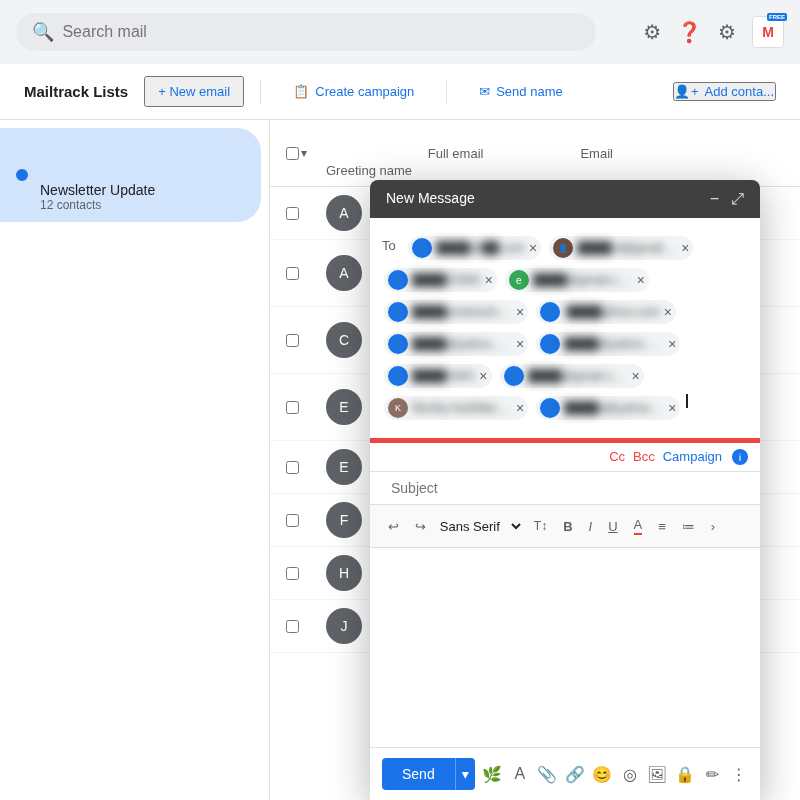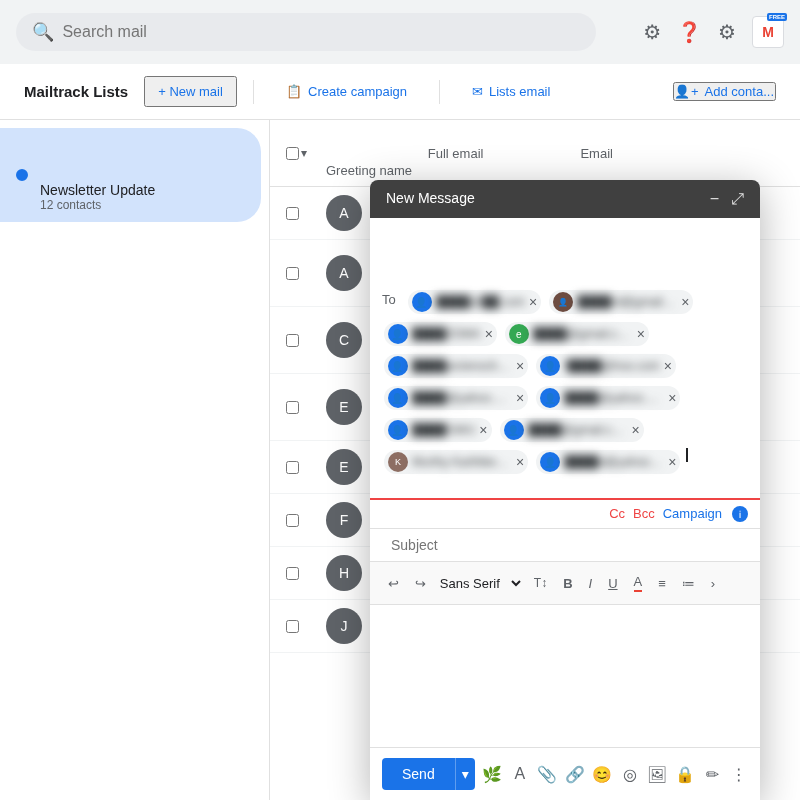--- a/index.html
+++ b/index.html
@@ -48,21 +48,21 @@
     .contact-fullname { flex: 1.5; font-size: 13px; color: #202124; }
     .contact-email { flex: 2; font-size: 13px; color: #5f6368; }
 
     
     .new-message-overlay { position: absolute; bottom: 0; right: 40px; width: 390px; background: white; border-radius: 8px 8px 0 0; box-shadow: 0 8px 40px rgba(0,0,0,0.3); z-index: 100; top: 60px; display: flex; flex-direction: column; }
     .nm-header { background: #404040; color: white; padding: 10px 16px; border-radius: 8px 8px 0 0; display: flex; justify-content: space-between; cursor: pointer; }
     .nm-title { font-size: 14px; font-weight: 500; }
     .nm-controls { display: flex; gap: 12px; }
     .nm-control { color: #e0e0e0; cursor: pointer; font-size: 16px; }
     .nm-body { padding: 0; flex: 1; display: flex; flex-direction: column; overflow: hidden; }
-    .nm-to-area { padding: 22px 12px; border-bottom: 2px solid #ef4444; display: flex; flex-wrap: wrap; gap: 4px; align-items: flex-start; min-height: 40px; margin-top: 48px; }
+    .nm-to-area { padding: 16px 12px; border-bottom: 5px solid #ef4444; display: flex; flex-wrap: wrap; gap: 4px; align-items: flex-start; min-height: 40px; }
     .nm-to-label { font-size: 13px; color: #5f6368; padding: 4px 6px 4px 0; flex-shrink: 0; }
     .email-chip { display: inline-flex; align-items: center; background: #f1f3f4; border-radius: 16px; padding: 2px 4px 2px 4px; font-size: 12px; color: #202124; gap: 4px; margin: 2px; }
     .email-chip-avatar { width: 20px; height: 20px; border-radius: 50%; background: #9e9e9e; display: flex; align-items: center; justify-content: center; color: white; font-size: 10px; flex-shrink: 0; }
     .email-chip-avatar.green { background: #34a853; }
     .email-chip-avatar.blue { background: #1a73e8; }
     .email-chip-avatar.photo { background: #795548; }
     .email-chip-text { font-size: 12px; color: #3c4043; max-width: 100px; overflow: hidden; text-overflow: ellipsis; white-space: nowrap; }
     .chip-blurred { filter: blur(4px); }
     .email-chip-close { color: #5f6368; cursor: pointer; font-size: 14px; line-height: 1; }
     .cursor-blink { border-left: 2px solid #202124; height: 14px; display: inline-block; vertical-align: middle; }
@@ -104,30 +104,30 @@
     <span class="topbar-icon">⚙</span>
     <div class="gmail-logo">
       <span style="color:#ea4335; font-weight:bold; font-size:14px;">M</span>
       <div class="free-badge">FREE</div>
     </div>
   </div>
 </div>
 
 <div class="actionbar">
   <span class="mailtrack-title">Mailtrack Lists</span>
-  <button class="new-list-btn">+ New mail</button>
+  <button class="new-list-btn">+ New email</button>
   <div class="separator"></div>
   <button class="action-btn">
     <span>📋</span>
     <span>Create campaign</span>
   </button>
   <div class="separator"></div>
   <button class="action-btn">
     <span>✉</span>
-    <span>Lists email</span>
+    <span>Send name</span>
   </button>
   <button class="add-contact-btn">
     <span>👤+</span>
     <span>Add conta...</span>
   </button>
 </div>
 
 <div class="main">
 
   <div class="sidebar">

